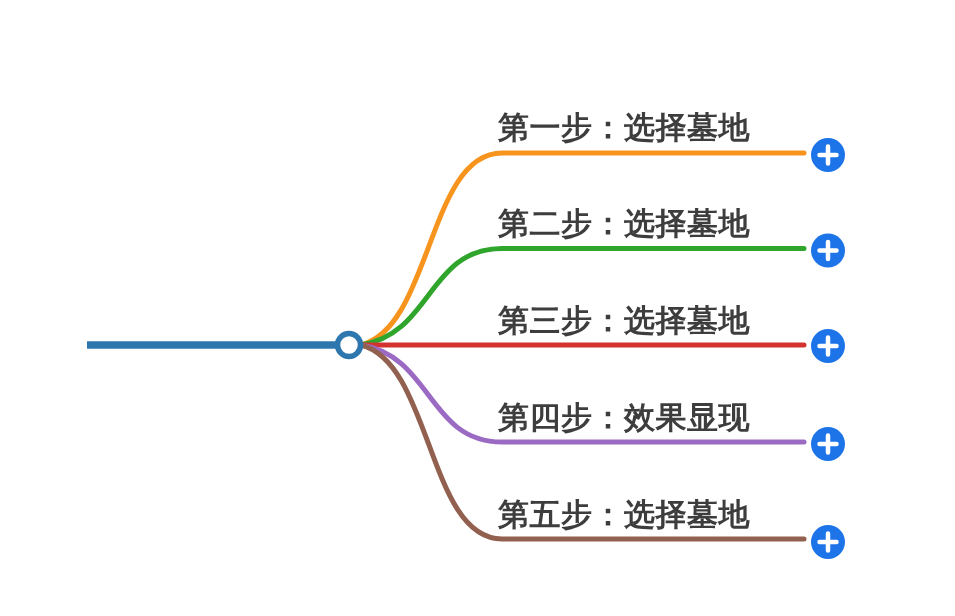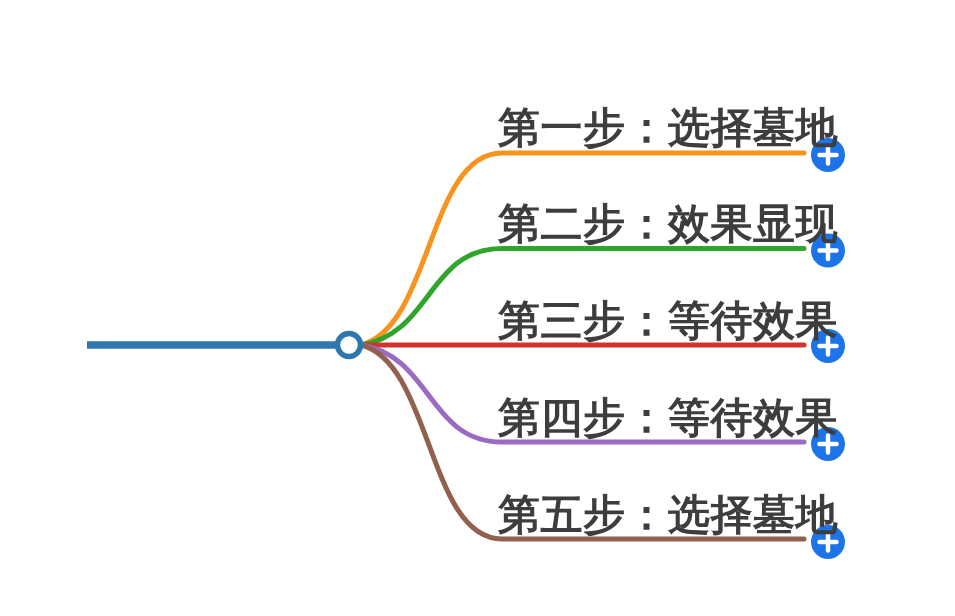--- a/index.html
+++ b/index.html
@@ -19,24 +19,23 @@
     overflow:hidden;
   }
   .connector-layer{
     position:absolute;
     left:0;top:0;
     width:955px;height:616px;
   }
   .node-label{
     position:absolute;
     font-weight:bold;
-    font-size:42px;
+    font-size:31px;
     line-height:36px;
     color:var(--text-color);
-    text-align:center;
     white-space:nowrap;
     letter-spacing:0.5px;
     cursor:default;
     user-select:none;
   }
   .root-label{
     left:92px;
     top:301px;
     width:250px;
   }
@@ -84,18 +83,18 @@
       <path d="M 819.5 444 H 836.5 M 828 435.5 V 452.5" stroke="#ffffff" stroke-width="4.5" stroke-linecap="round"></path>
     </g>
     <g>
       <circle cx="828" cy="542" r="17" fill="#1c74e8"></circle>
       <path d="M 819.5 542 H 836.5 M 828 533.5 V 550.5" stroke="#ffffff" stroke-width="4.5" stroke-linecap="round"></path>
     </g>
   </svg>
 
 
   <div class="node-label branch-label b0">第一步：选择墓地</div>
-  <div class="node-label branch-label b1">第二步：效果显现</div>
-  <div class="node-label branch-label b2">第三步：等待效果</div>
-  <div class="node-label branch-label b3">第四步：等待效果</div>
+  <div class="node-label branch-label b1">第二步：选择墓地</div>
+  <div class="node-label branch-label b2">第三步：选择墓地</div>
+  <div class="node-label branch-label b3">第四步：效果显现</div>
   <div class="node-label branch-label b4">第五步：选择墓地</div>
 
 </div>
 
 </body></html>

